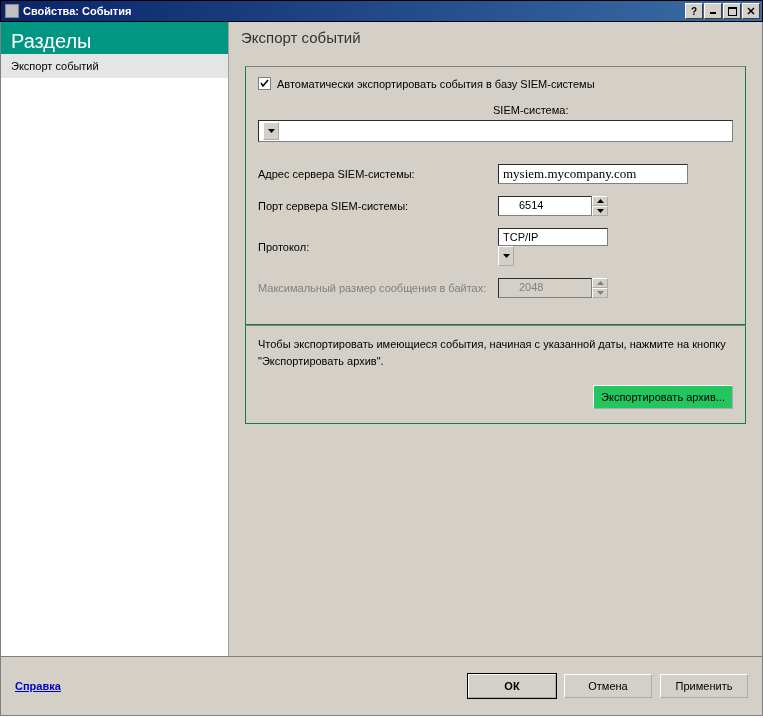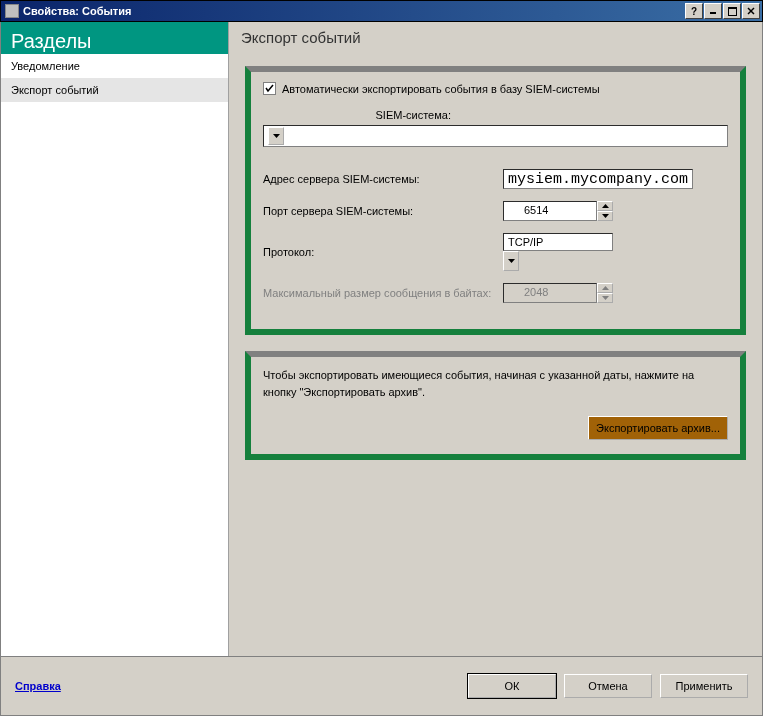--- a/index.html
+++ b/index.html
@@ -93,23 +93,23 @@
     padding: 7px 12px;
     height: 32px;
     background: #d4d0c8;
   }
   .main-content {
     padding: 12px 16px 0 16px;
     flex: 1;
   }
 
   .groupbox {
-    border: 6px solid #15803d;
+    border: 1px solid #15803d;
     border-top-color: #808080;
-    margin-bottom: 16px;
+    margin-bottom: 0;
     padding: 10px 12px 14px 12px;
     background: #d4d0c8;
     position: relative;
   }
 
   .checkbox-row {
     display: flex;
     align-items: center;
     gap: 6px;
     margin-bottom: 14px;
@@ -155,22 +155,22 @@
     align-items: center;
     justify-content: center;
   }
   .dd-btn svg { display:block; }
 
   .text-input {
     width: 190px; height: 20px;
     background: #ffffff;
     border: 1px inset #808080;
     padding: 2px 4px;
-    font-family: Liberation Mono, monospace;
-    font-size: 15px;
+    font-family: Liberation Serif, serif;
+    font-size: 13px;
   }
 
   .spinner-field {
     display: flex;
     width: 110px;
   }
   .spinner-text {
     flex: 1;
     height: 20px;
     background: #ffffff;
@@ -212,21 +212,21 @@
     margin-bottom: 16px;
   }
 
   .archive-btn-row {
     display: flex;
     justify-content: flex-end;
   }
   .push-button {
     min-width: 140px;
     height: 24px;
-    background: #a16207;
+    background: #22c55e;
     border: 1px outset #ffffff;
     padding: 0 5px;
     font-family: inherit;
     font-size: 11px;
     cursor: default;
   }
 
   .footer {
     height: 60px;
     background: #d4d0c8;
@@ -247,20 +247,21 @@
     width: 88px;
     height: 24px;
     background: #d4d0c8;
     border: 1px outset #ffffff;
     margin-left: 8px;
     font-family: inherit;
     font-size: 11px;
   }
   .footer-btn.default {
     outline: 1px solid #000;
+    font-weight: bold;
   }
 </style>
 </head>
 <body>
 
 <div class="titlebar">
   <div class="titlebar-icon"></div>
   <div class="titlebar-text">Свойства: События</div>
   <div class="titlebar-btns">
     <div class="titlebar-btn">
@@ -283,43 +284,40 @@
           <line x1="7" y1="1" x2="1" y2="7" stroke="#000" stroke-width="1.5"></line>
         </svg>
     </div>
   </div>
 </div>
 
 <div class="window-body">
 
   <div class="sidebar">
     <div class="sidebar-header">Разделы</div>
-    <div class="sidebar-item">
-      <span>Уведомление</span>
-    </div>
     <div class="sidebar-item selected">
       <span>Экспорт событий</span>
     </div>
   </div>
 
   <div class="main">
     <div class="main-header">Экспорт событий</div>
     <div class="main-content">
 
       <div class="groupbox">
         <div class="checkbox-row">
           <div class="chk">
             <svg width="9" height="9">
                 <polyline points="1,4 3,7 8,1" fill="none" stroke="#000" stroke-width="1.5"></polyline>
               </svg>
           </div>
           <span>Автоматически экспортировать события в базу SIEM-системы</span>
         </div>
 
-        <div class="form-row" style="flex-direction:column; align-items:center; gap:4px;">
+        <div class="form-row" style="flex-direction:column; align-items:flex-end; gap:4px;">
           <div class="form-label">SIEM-система:</div>
           <div class="dropdown">
             <div class="dd-btn">
               <svg width="7" height="4">
                   <polygon points="0,0 7,0 3.5,4" fill="#000"></polygon>
                 </svg>
             </div>
           </div>
         </div>
 

